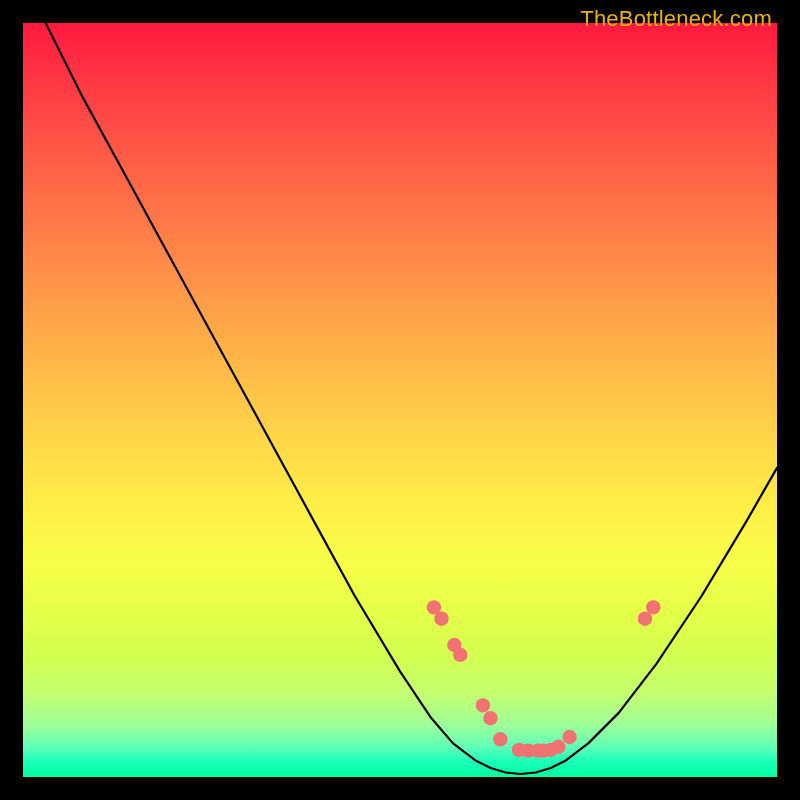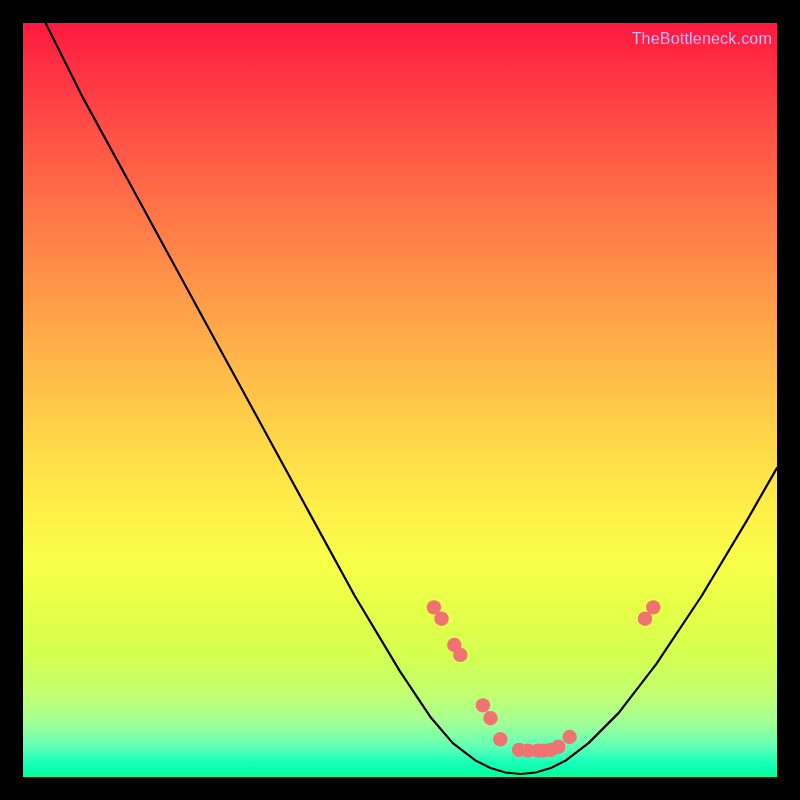--- a/index.html
+++ b/index.html
@@ -16,21 +16,21 @@
       #fff148 65%,
       #f7ff48 72%,
       #e5ff48 78%,
       #d3ff50 84%,
       #c3ff70 89%,
       #a0ff98 93%,
       #60ffb8 96%,
       #1affba 98%,
       #00ff9c 100%
     ); }
-  .watermark { position: absolute; top: 6px; right: 28px; color: #c4b5fd; font-size: 16px; font-weight: 400; letter-spacing: 0.2px; margin-top: 24px; }
+  .watermark { position: absolute; top: 6px; right: 28px; color: #eab308; font-size: 22px; font-weight: 400; letter-spacing: 0.2px; }
   svg.curve { position: absolute; left: 23px; top: 23px; width: 754px; height: 754px; overflow: visible; }
   .line { fill: none; stroke: #000; stroke-width: 2.2; stroke-linecap: round; stroke-linejoin: round; }
   .dot { fill: #f07272; }
 </style>
 </head>
 <body>
 
 <div class="canvas">
   <div class="gradient"></div>
 </div>

